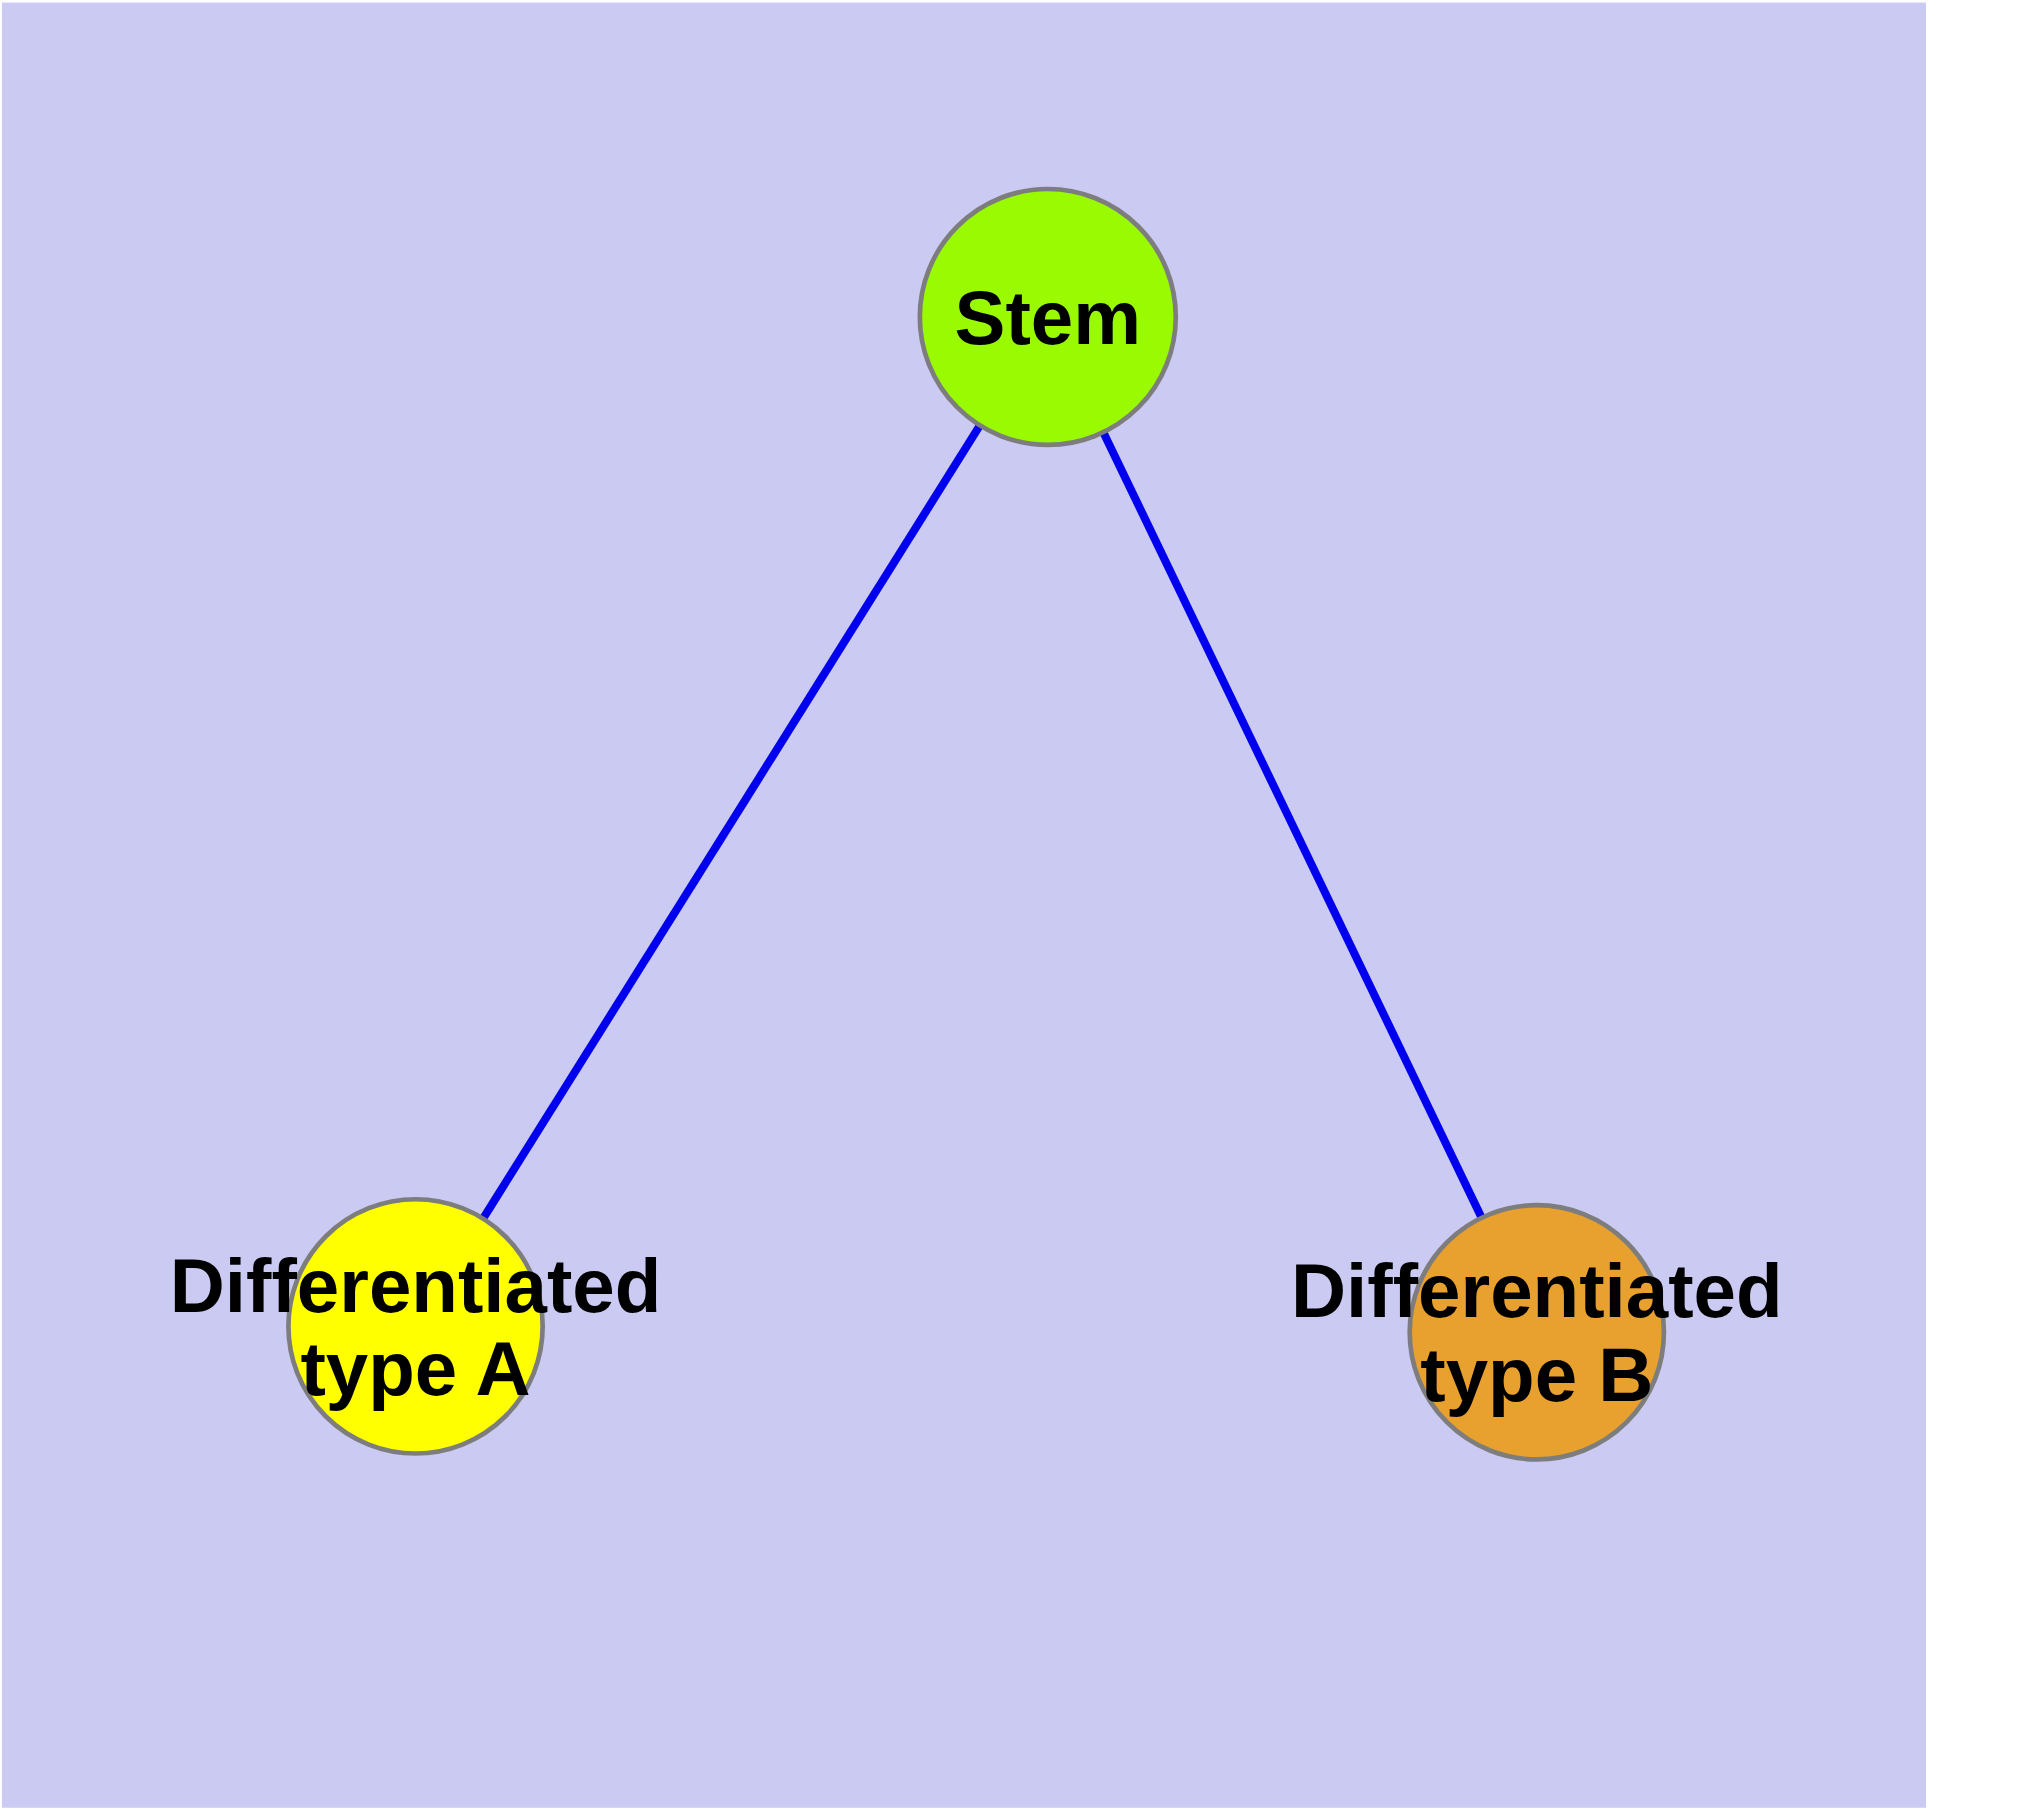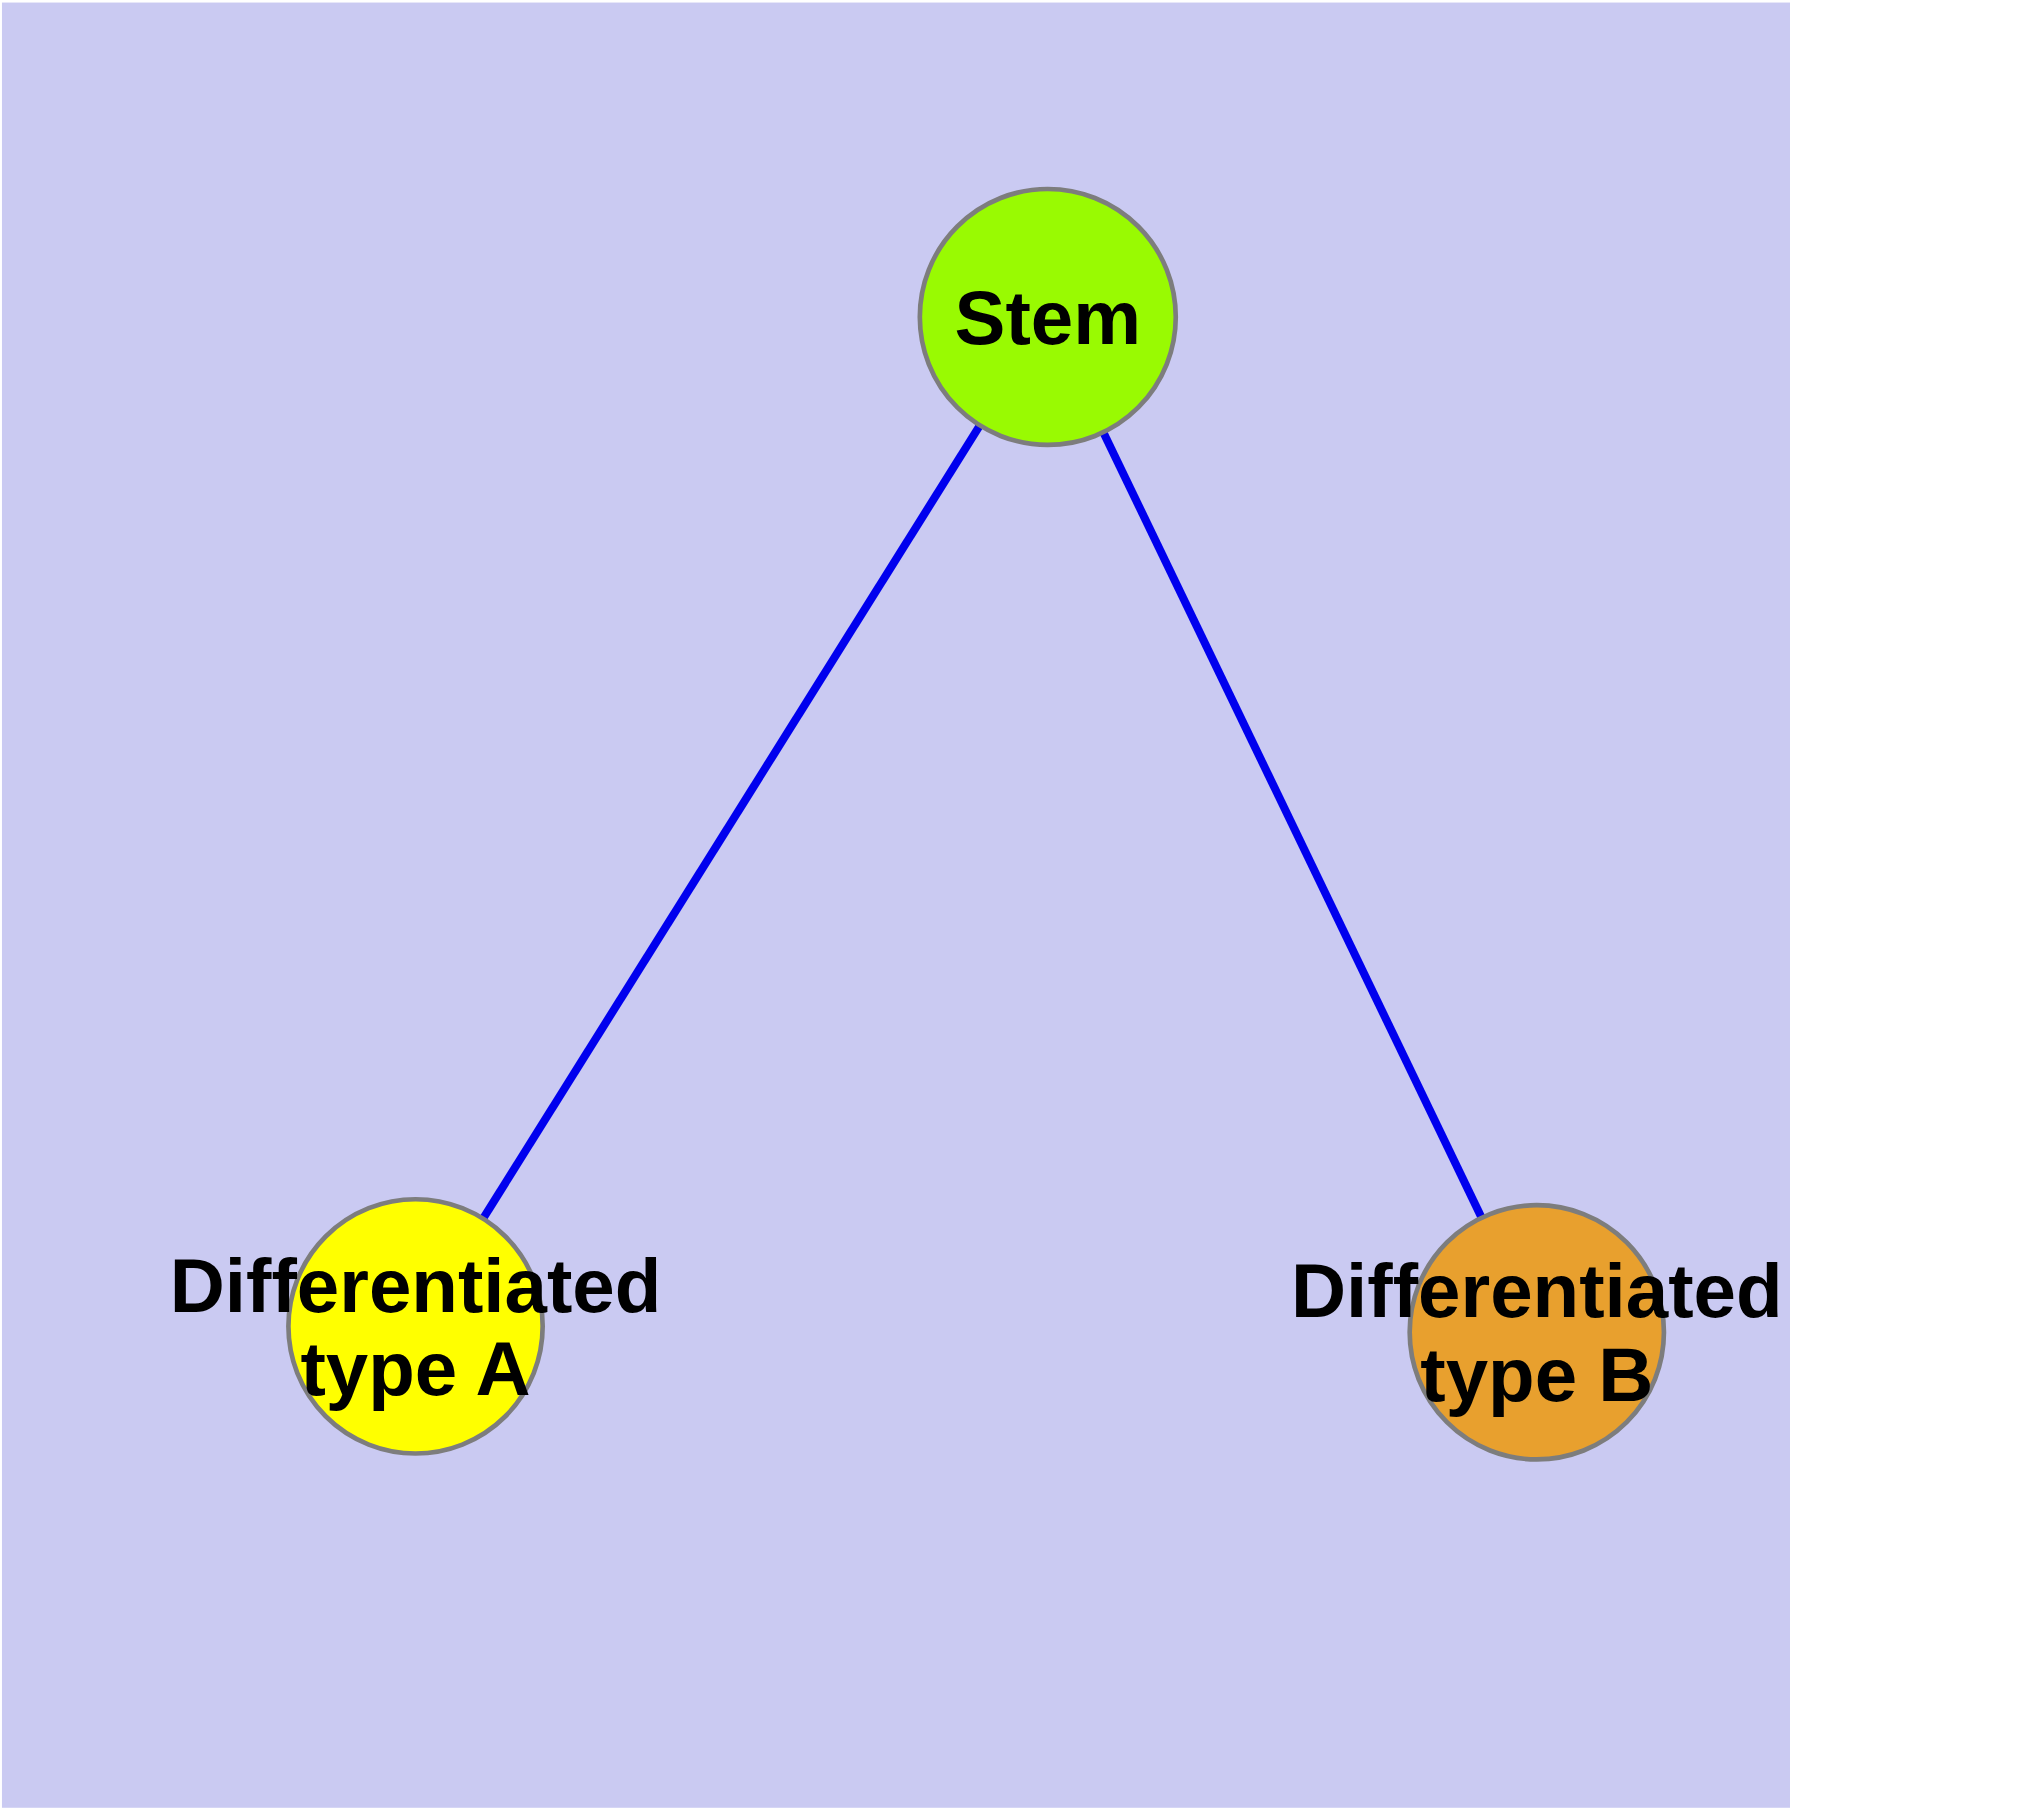--- a/index.html
+++ b/index.html
@@ -2,21 +2,21 @@
 <html style="font-size:13.6px"><head>
 <meta charset="utf-8">
 <style>
   html, body {
     margin: 0;
     padding: 0;
     background: #ffffff;
   }
   .page {
     position: relative;
-    width: 1790px;
+    width: 1926px;
     height: 1812px;
     overflow: hidden;
     background: #ffffff;
     text-align: right;
   }
   svg.diagram {
     display: block;
     width: 2021px;
     height: 1812px;
   }

